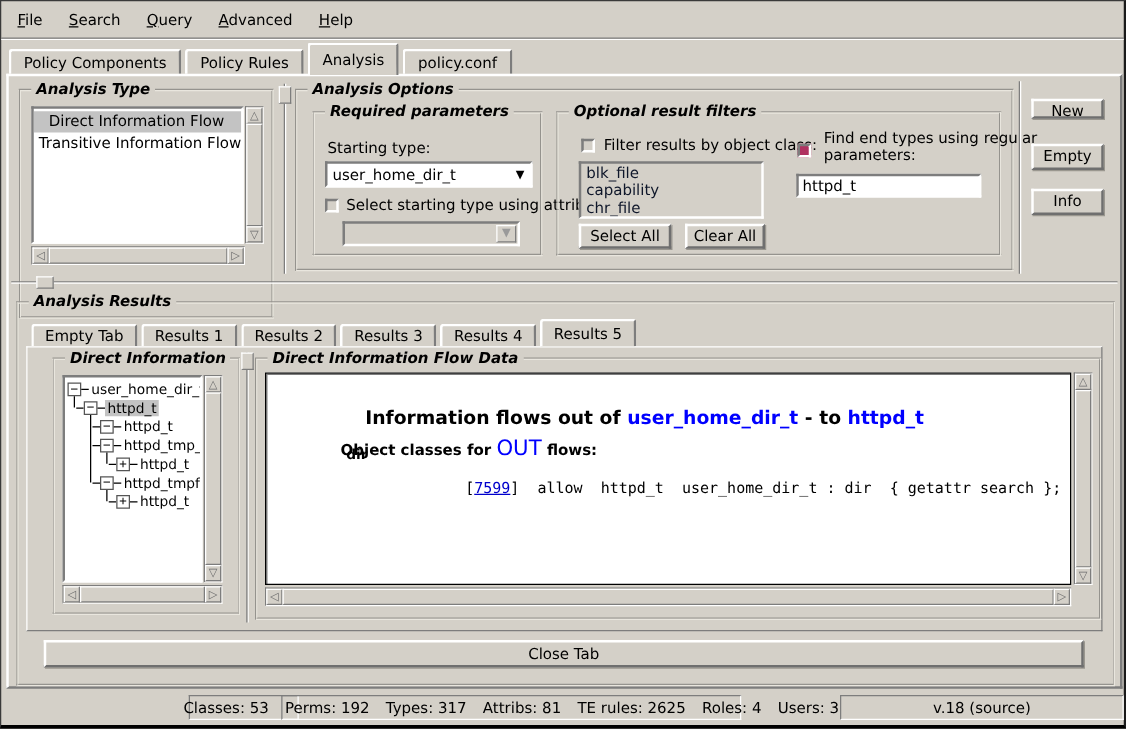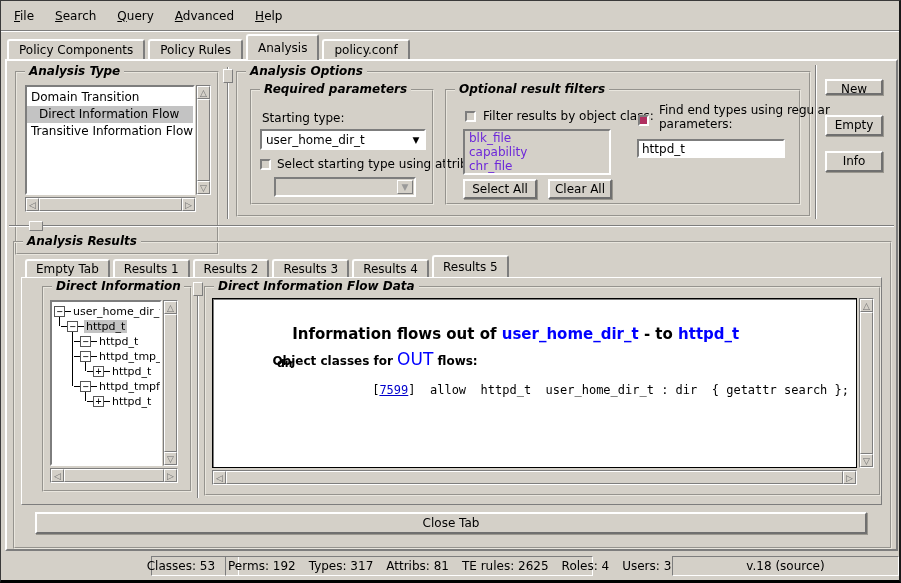--- a/index.html
+++ b/index.html
@@ -34,21 +34,21 @@
 
   
   .groupbox { position:absolute; border:2px groove #e9e6de; }
   .gb-label { position:absolute; top:-9px; left:8px; background:#d4d0c8; padding:0 4px;
               font-weight:bold; font-style:italic; white-space:nowrap; }
 
   
   .white-box { position:absolute; background:#fff; }
   .lb-item { line-height:17px; padding-left:4px; white-space:nowrap; }
   .lb-item.sel { background:#c3c3c3;padding-left:12px; }
-  .lb-item.dis { color:#6d28d9; line-height:14px; }
+  .lb-item.dis { color:#0f172a; line-height:14px; }
 
   .sbv { position:absolute; background:#ccc8c0; display:flex; flex-direction:column; align-items:center; }
   .sbh { position:absolute; background:#ccc8c0; display:flex; flex-direction:row; align-items:center; }
   .sb-btn { width:13px; height:13px; background:#d4d0c8; display:flex; align-items:center; justify-content:center;
             font-size:9px; color:#6e6e6e; flex:none; }
   .sb-thumb { background:#d4d0c8; flex:1; align-self:stretch; margin:0; }
 
   
   .combo { position:absolute; background:#fff; height:21px; display:flex; align-items:center; }
   .combo .val { flex:1; padding-left:4px; white-space:nowrap; overflow:hidden; }
@@ -125,21 +125,20 @@
     <div class="tab active">Analysis</div>
     <div class="tab">policy.conf</div>
   </div>
 
   <div class="main-frame r2">
 
     <div class="groupbox" style="left:8px; top:10px; width:204px; height:184px;">
       <div class="gb-label">Analysis Type</div>
       <div class="white-box s2" style="left:8px; top:12px; width:170px; height:110px; overflow:hidden;">
         <div style="padding-top:2px;">
-          <div class="lb-item">Domain Transition</div>
           <div class="lb-item sel">Direct Information Flow</div>
           <div class="lb-item">Transitive Information Flow</div>
         </div>
       </div>
       <div class="sbv s1" style="left:179px; top:12px; width:15px; height:110px;">
         <span class="sb-btn r1">△</span>
         <span class="sb-thumb r1"></span>
         <span class="sb-btn r1">▽</span>
       </div>
       <div class="sbh s1" style="left:8px; top:124px; width:171px; height:15px;">

